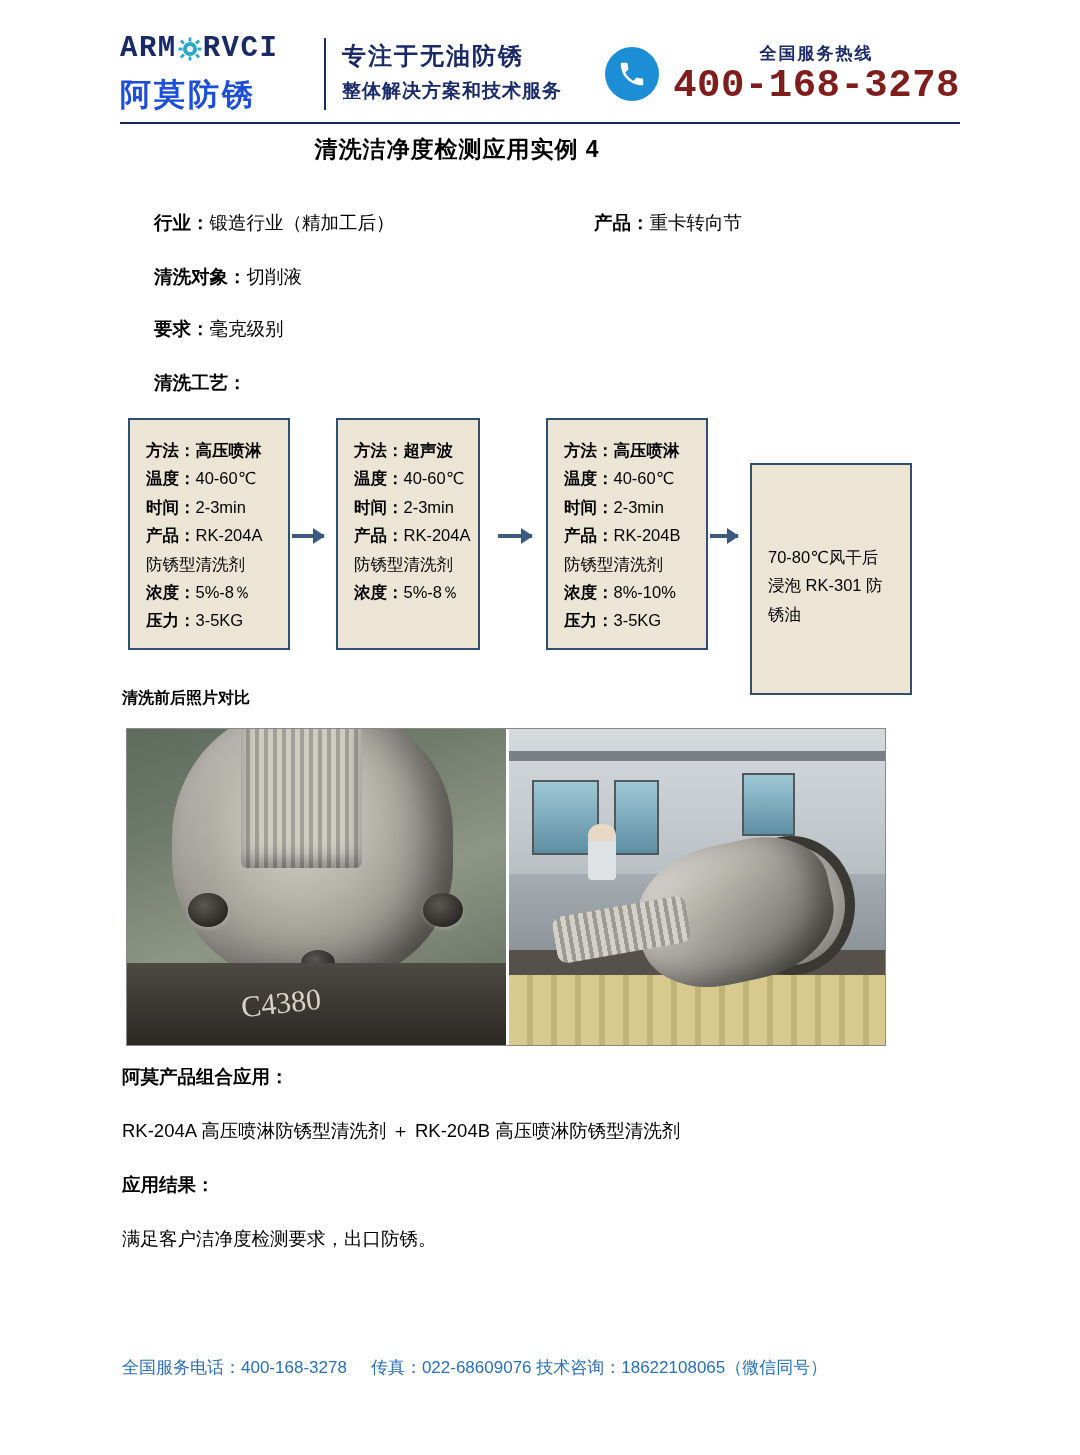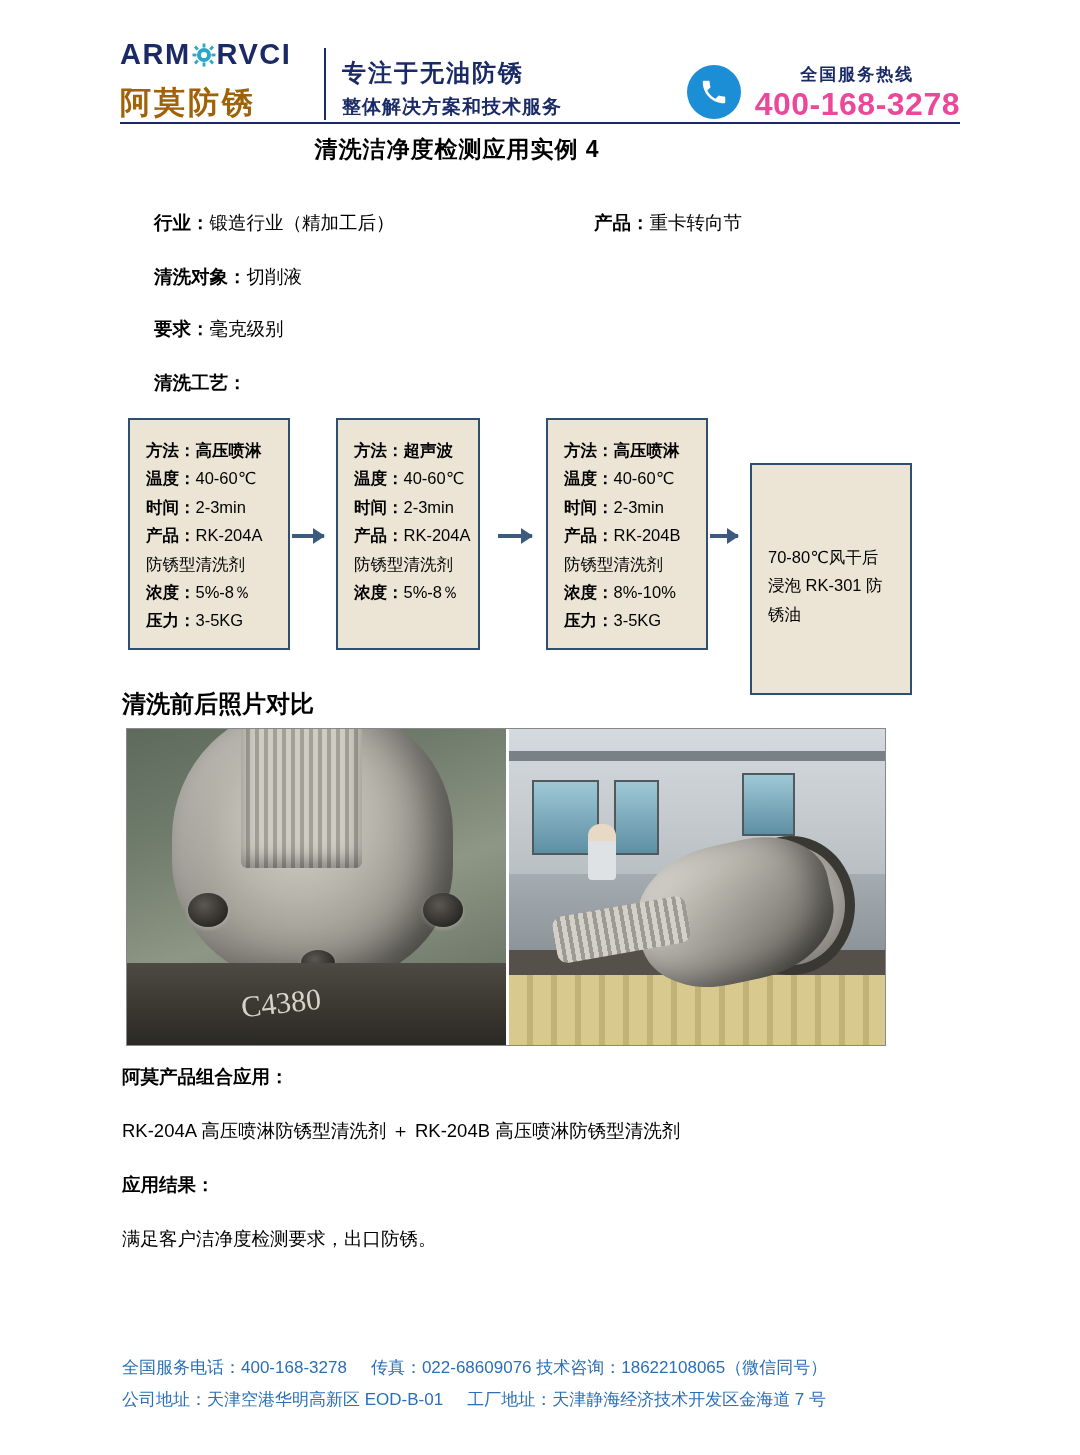--- a/index.html
+++ b/index.html
@@ -17,21 +17,22 @@
     overflow: hidden;
   }
 
   
   .header {
     position: absolute;
     top: 28px; left: 120px;
     width: 840px;
     height: 92px;
     display: flex;
-    align-items: flex-end;
+    align-items: center;
+    font-family: Liberation Mono, monospace;
   }
   .logo-block {
     display: flex;
     flex-direction: column;
     justify-content: center;
     width: 200px;
     padding-right: 10px;
   }
   .logo-en {
     font-size: 29px;
@@ -46,21 +47,21 @@
     display: inline-block;
     width: 24px; height: 24px;
     position: relative;
     margin: 0 1px;
   }
   .logo-gear svg { display: block; }
   .logo-cn {
     font-size: 31px;
     font-weight: bold;
     letter-spacing: 3px;
-    color: #a16207;
+    color: #1d4ed8;
     line-height: 1.1;
     margin-top: 16px;
   }
   .logo-divider {
     width: 2px;
     height: 72px;
     background: #1a2a66;
     margin: 0 16px 0 4px;
   }
   .slogan {
@@ -100,23 +101,23 @@
   .hotline-text { display: flex; flex-direction: column; }
   .hotline-label {
     font-size: 17px;
     color: #1a2a66;
     letter-spacing: 2px;
     font-weight: bold;
     margin-bottom: 2px;
     text-align: center;
   }
   .hotline-number {
-    font-size: 32px;
-    font-weight: bold;
-    color: #ec4899;
+    font-size: 39px;
+    font-weight: bold;
+    color: #7f1d1d;
     letter-spacing: 0.5px;
     line-height: 1;
   }
   .header-rule {
     position: absolute;
     top: 122px; left: 120px;
     width: 840px;
     height: 2px;
     background: #1a2a66;
   }
@@ -188,21 +189,21 @@
     border-bottom: 8px solid transparent;
   }
   .arrow1 { left: 164px; width: 32px; }
   .arrow2 { left: 370px; width: 34px; }
   .arrow3 { left: 582px; width: 28px; }
 
   
   .photo-heading {
     position: absolute;
     top: 688px; left: 122px;
-    font-size: 24px;
+    font-size: 16px;
     font-weight: bold;
     color: #000;
   }
   .photos {
     position: absolute;
     top: 728px; left: 126px;
     width: 760px;
     height: 318px;
     display: flex;
     border: 1px solid #888;
@@ -483,17 +484,14 @@
   </div>
 
   <div class="sec bold s1">阿莫产品组合应用：</div>
   <div class="sec s2">RK-204A 高压喷淋防锈型清洗剂 ＋ RK-204B 高压喷淋防锈型清洗剂</div>
   <div class="sec bold s3">应用结果：</div>
   <div class="sec s4">满足客户洁净度检测要求，出口防锈。</div>
 
   <div class="footer f1">
     <span>全国服务电话：400-168-3278</span><span class="gap"></span><span>传真：022-68609076 技术咨询：18622108065（微信同号）</span>
   </div>
-  <div class="footer f2">
-    <span>公司地址：天津空港华明高新区 EOD-B-01</span><span class="gap"></span><span>工厂地址：天津静海经济技术开发区金海道 7 号</span>
-  </div>
 
 </div>
 
 </body></html>

